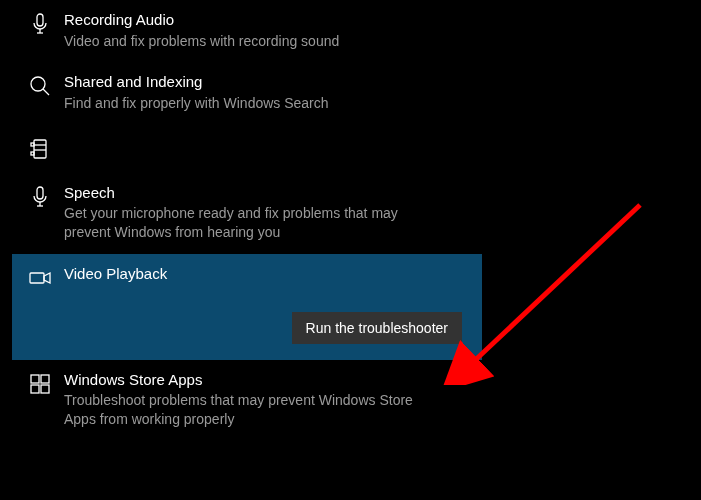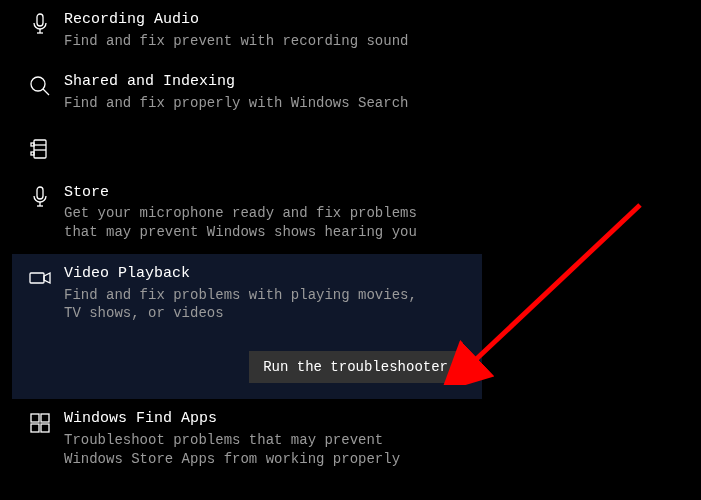--- a/index.html
+++ b/index.html
@@ -13,24 +13,23 @@
     position: relative;
   }
   .list {
     padding: 0 12px;
   }
   .item {
     display: flex;
     align-items: flex-start;
     padding: 10px 8px 12px 8px;
     max-width: 470px;
-    font-family: Liberation Mono, monospace;
   }
   .item.selected {
-    background: #0f172a;
+    background: #0c4a6e;
     padding-bottom: 16px;
   }
   .icon-wrap {
     width: 40px;
     flex: 0 0 40px;
     display: flex;
     justify-content: center;
     padding-top: 2px;
   }
   .icon-wrap svg {
@@ -89,21 +88,21 @@
     <div class="icon-wrap">
       <svg viewBox="0 0 24 24">
           <rect x="9" y="2" width="6" height="12" rx="3"></rect>
           <path d="M6 11a6 6 0 0 0 12 0"></path>
           <line x1="12" y1="17" x2="12" y2="21"></line>
           <line x1="9" y1="21" x2="15" y2="21"></line>
         </svg>
     </div>
     <div class="text-wrap">
       <div class="title">Recording Audio</div>
-      <div class="desc">Find and fix prevent with recording sound</div>
+      <div class="desc">Video and fix problems with recording sound</div>
     </div>
   </div>
 
   <div class="item">
     <div class="icon-wrap">
       <svg viewBox="0 0 24 24">
           <circle cx="10" cy="10" r="7"></circle>
           <line x1="15" y1="15" x2="21" y2="21"></line>
         </svg>
     </div>
@@ -128,52 +127,51 @@
   <div class="item">
     <div class="icon-wrap">
       <svg viewBox="0 0 24 24">
           <rect x="9" y="2" width="6" height="12" rx="3"></rect>
           <path d="M6 11a6 6 0 0 0 12 0"></path>
           <line x1="12" y1="17" x2="12" y2="21"></line>
           <line x1="9" y1="21" x2="15" y2="21"></line>
         </svg>
     </div>
     <div class="text-wrap">
-      <div class="title">Store</div>
-      <div class="desc">Get your microphone ready and fix problems that may prevent Windows shows hearing you</div>
+      <div class="title">Speech</div>
+      <div class="desc">Get your microphone ready and fix problems that may prevent Windows from hearing you</div>
     </div>
   </div>
 
   <div class="item selected">
     <div class="icon-wrap">
       <svg viewBox="0 0 24 24">
           <rect x="2" y="7" width="14" height="10" rx="1"></rect>
           <polygon points="16,10 22,7 22,17 16,14"></polygon>
         </svg>
     </div>
     <div class="text-wrap">
       <div class="title">Video Playback</div>
-      <div class="desc">Find and fix problems with playing movies, TV shows, or videos</div>
       <div class="action-row">
         <button class="btn">Run the troubleshooter</button>
       </div>
     </div>
   </div>
 
   <div class="item">
     <div class="icon-wrap">
       <svg viewBox="0 0 24 24">
           <rect x="3" y="3" width="8" height="8"></rect>
           <rect x="13" y="3" width="8" height="8"></rect>
           <rect x="3" y="13" width="8" height="8"></rect>
           <rect x="13" y="13" width="8" height="8"></rect>
         </svg>
     </div>
     <div class="text-wrap">
-      <div class="title">Windows Find Apps</div>
+      <div class="title">Windows Store Apps</div>
       <div class="desc">Troubleshoot problems that may prevent Windows Store Apps from working properly</div>
     </div>
   </div>
 
 </div>
 
 <svg class="arrow" viewBox="0 0 220 190">
   <defs>
     <marker id="ah" markerWidth="10" markerHeight="10" refX="2" refY="5" orient="auto">
       <polygon points="0,0 10,5 0,10" fill="#ff0000"></polygon>

